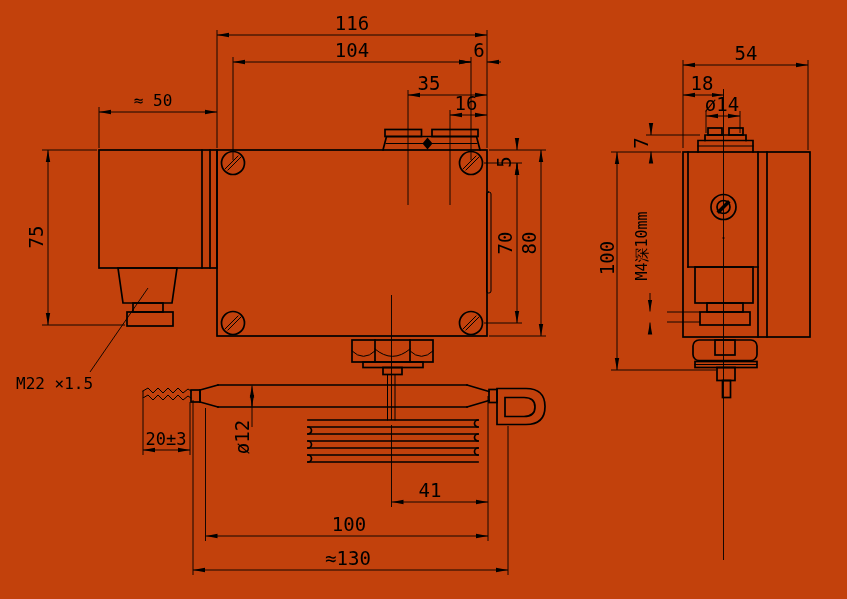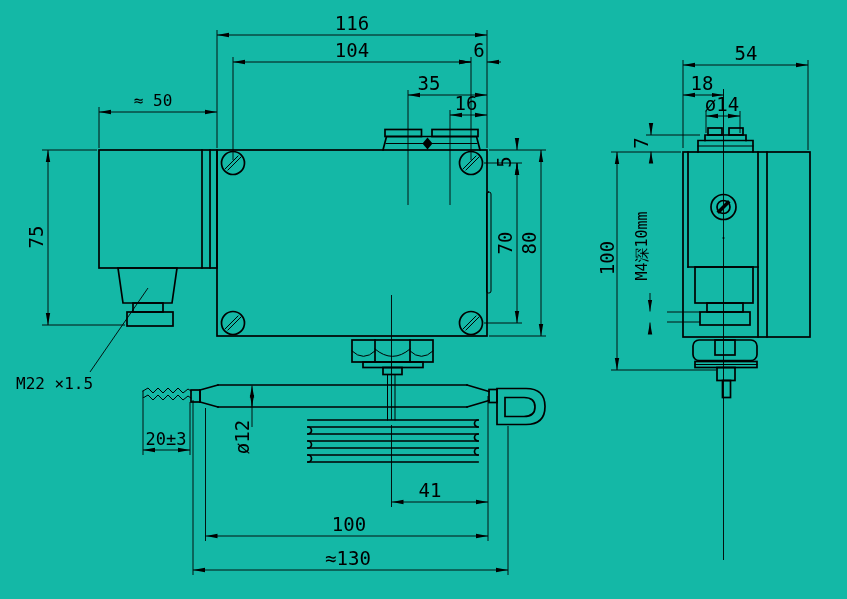--- a/index.html
+++ b/index.html
@@ -1,16 +1,16 @@
 <!DOCTYPE html>
 <html><head>
 <meta charset="utf-8">
 <style>
   html,body{margin:0;padding:0;background:#fff;}
-  #stage{position:relative;width:847px;height:599px;background:#14b8a6;overflow:hidden;}
+  #stage{position:relative;width:847px;height:599px;background:#c2410c;overflow:hidden;}
   svg{display:block}
   .o2{stroke:#000;stroke-width:1.7;fill:none;stroke-linecap:square}
   .o1{stroke:#000;stroke-width:1;fill:none;stroke-linecap:square}
   .dim{stroke:#000;stroke-width:0.9;fill:none}
   .blk{fill:#000;stroke:none}
   text{font-family:"DejaVu Sans Mono","Liberation Mono",monospace;font-size:19px;fill:#000;text-anchor:middle}
   text.s{font-size:16px}
   text.s17{font-size:17px}
   text.s15{font-size:15px}
   text.left{text-anchor:start}

